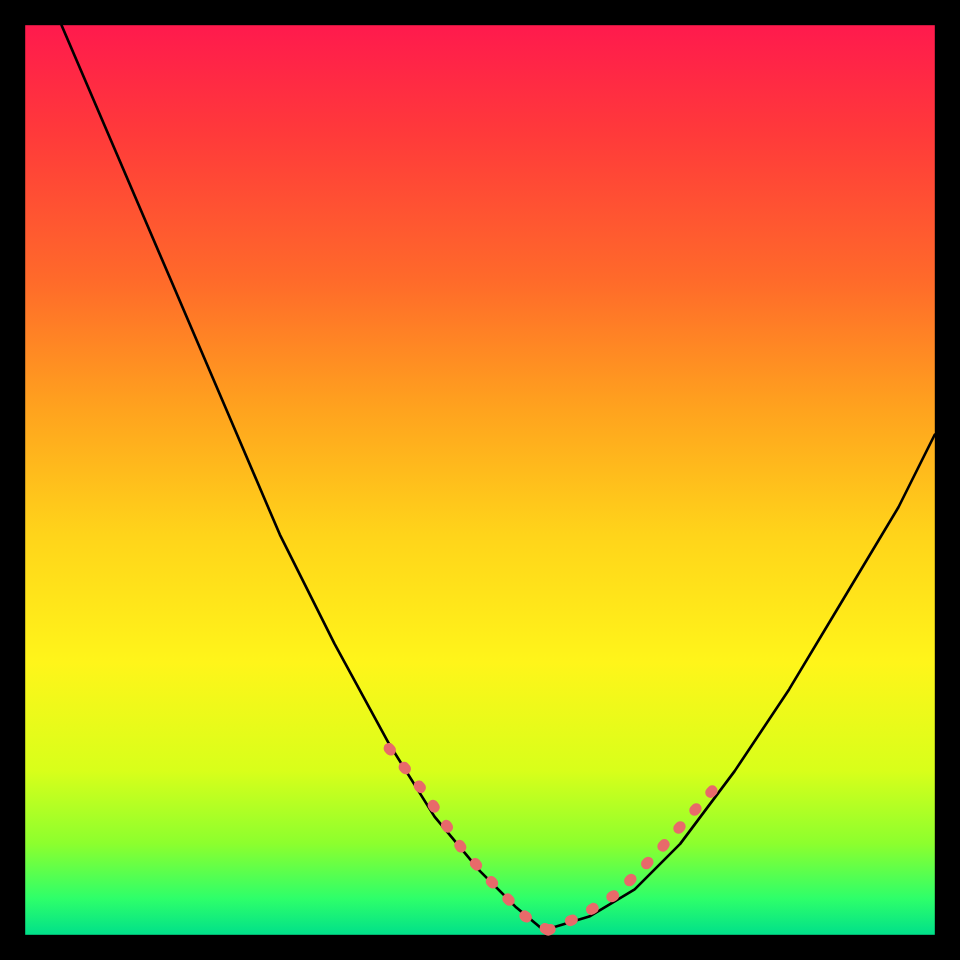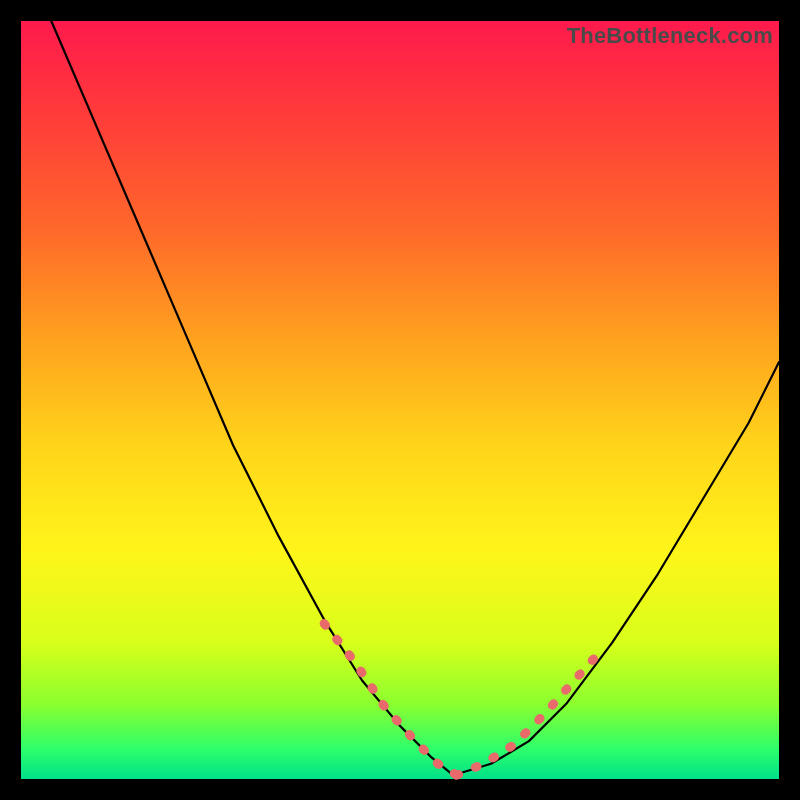--- a/index.html
+++ b/index.html
@@ -57,21 +57,20 @@
     width: 758px;
     height: 758px;
     overflow: visible;
   }
 </style>
 </head>
 <body>
 
 <div class="frame">
   <div class="plot">
-    <div class="watermark">TheBottleneck.com</div>
     <svg class="overlay" viewBox="0 0 758 758" preserveAspectRatio="none">
 
     <path d="M30.3 0.0 L75.8 106.1 L121.3 212.2 L166.8 318.4 L212.2 424.5 L257.7 515.4 L303.2 598.8 L341.1 659.5 L379.0 704.9 L409.3 735.3 L432.1 754.2" fill="none" stroke="#000000" stroke-width="2.2" stroke-linecap="round" stroke-linejoin="round"></path>
         <path d="M432.1 754.2 L470.0 742.8 L507.9 720.1 L545.8 682.2 L591.2 621.6 L636.7 553.3 L682.2 477.5 L727.7 401.7 L758.0 341.1" fill="none" stroke="#000000" stroke-width="2.2" stroke-linecap="round" stroke-linejoin="round"></path>
         <path d="M303.2 602.6 L333.5 640.5 L363.8 686.0 L394.2 720.1 L416.9 742.8 L435.8 754.2" fill="none" stroke="#e86a6a" stroke-width="9" stroke-linecap="round" stroke-linejoin="round" stroke-dasharray="2 18"></path>
         <path d="M435.8 754.2 L462.4 742.8 L492.7 723.9 L523.0 693.6 L553.3 659.5 L583.7 625.4" fill="none" stroke="#e86a6a" stroke-width="9" stroke-linecap="round" stroke-linejoin="round" stroke-dasharray="2 18"></path>
       </svg>
   </div>
 </div>
 

